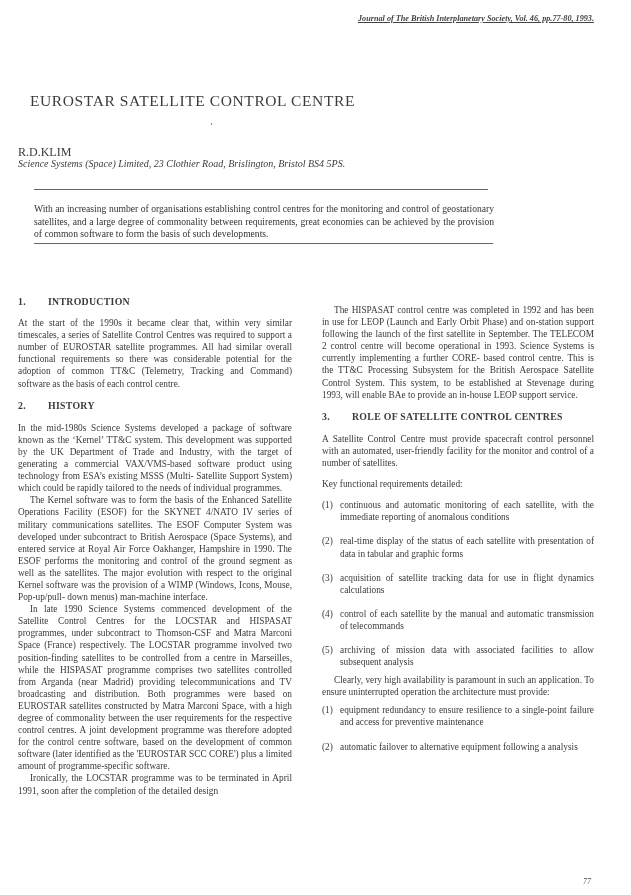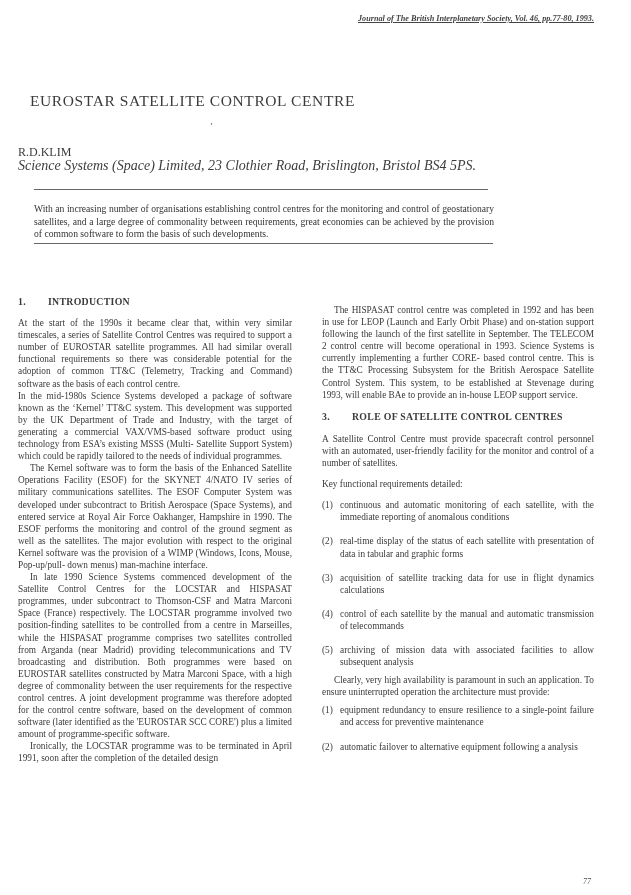--- a/index.html
+++ b/index.html
@@ -9,21 +9,21 @@
   }
   .journal {
     position: absolute; right: 37px; top: 14px; font-size: 8.2px; font-style: italic; font-weight: bold; color: #444; text-decoration: underline;
   }
   .title {
     position: absolute; left: 18px; top: 80px; font-size: 15.5px; letter-spacing: 0.6px; color: #3b3b3b;
     font-weight: normal; margin: 12px;
   }
   .dot { position: absolute; left: 210px; top: 121px; font-size: 9px; color: #555; }
   .author { position: absolute; left: 18px; top: 145px; font-size: 12px; color: #3c3c3c; }
-  .affil { position: absolute; left: 18px; top: 158px; font-size: 14px; font-style: italic; color: #3c3c3c; }
+  .affil { position: absolute; left: 18px; top: 158px; font-size: 10px; font-style: italic; color: #3c3c3c; }
   .rule { position: absolute; left: 34px; width: 455px; border-top: 1px solid #666; }
   .rule.r1 { top: 189px; width: 454px; }
   .rule.r2 { top: 243px; width: 459px; }
   .abstract {
     position: absolute; left: 34px; top: 203px; width: 460px; font-size: 9.6px; line-height: 12.5px;
     text-align: justify; color: #333;
   }
   .col { position: absolute; top: 284px; width: 270px; font-size: 9.3px; line-height: 12.1px; color: #3a3a3a; }
   .col.left { left: 18px; width: 274px; }
   .col.right { left: 322px; top: 304px; width: 272px; }
@@ -53,20 +53,23 @@
 <div class="rule r1"></div>
 <div class="abstract">With an increasing number of organisations establishing control centres for the monitoring and control of geostationary satellites, and a large degree of commonality between requirements, great economies can be achieved by the provision of common software to form the basis of such developments.</div>
 <div class="rule r2"></div>
 
 <div class="col left">
   <div class="heading">
     <span class="num">1.</span><span>INTRODUCTION</span>
   </div>
   <p>At the start of the 1990s it became clear that, within very similar timescales, a series of Satellite Control Centres was required to support a number of EUROSTAR satellite programmes. All had similar overall functional requirements so there was considerable potential for the adoption of common TT&amp;C (Telemetry, Tracking and Command) software as the basis of each control centre.</p>
 
+  <div class="heading left-heading2">
+    <span class="num">2.</span><span>HISTORY</span>
+  </div>
   <p>In the mid-1980s Science Systems developed a package of software known as the ‘Kernel’ TT&amp;C system. This development was supported by the UK Department of Trade and Industry, with the target of generating a commercial VAX/VMS-based software product using technology from ESA’s existing MSSS (Multi- Satellite Support System) which could be rapidly tailored to the needs of individual programmes.</p>
   <p class="indent">The Kernel software was to form the basis of the Enhanced Satellite Operations Facility (ESOF) for the SKYNET 4/NATO IV series of military communications satellites. The ESOF Computer System was developed under subcontract to British Aerospace (Space Systems), and entered service at Royal Air Force Oakhanger, Hampshire in 1990. The ESOF performs the monitoring and control of the ground segment as well as the satellites. The major evolution with respect to the original Kernel software was the provision of a WIMP (Windows, Icons, Mouse, Pop-up/pull- down menus) man-machine interface.</p>
   <p class="indent">In late 1990 Science Systems commenced development of the Satellite Control Centres for the LOCSTAR and HISPASAT programmes, under subcontract to Thomson-CSF and Matra Marconi Space (France) respectively. The LOCSTAR programme involved two position-finding satellites to be controlled from a centre in Marseilles, while the HISPASAT programme comprises two satellites controlled from Arganda (near Madrid) providing telecommunications and TV broadcasting and distribution. Both programmes were based on EUROSTAR satellites constructed by Matra Marconi Space, with a high degree of commonality between the user requirements for the respective control centres. A joint development programme was therefore adopted for the control centre software, based on the development of common software (later identified as the 'EUROSTAR SCC CORE') plus a limited amount of programme-specific software.</p>
   <p class="indent">Ironically, the LOCSTAR programme was to be terminated in April 1991, soon after the completion of the detailed design</p>
 </div>
 
 <div class="col right">
   <p class="indent">The HISPASAT control centre was completed in 1992 and has been in use for LEOP (Launch and Early Orbit Phase) and on-station support following the launch of the first satellite in September. The TELECOM 2 control centre will become operational in 1993. Science Systems is currently implementing a further CORE- based control centre. This is the TT&amp;C Processing Subsystem for the British Aerospace Satellite Control System. This system, to be established at Stevenage during 1993, will enable BAe to provide an in-house LEOP support service.</p>
 
   <div class="heading right-heading">

